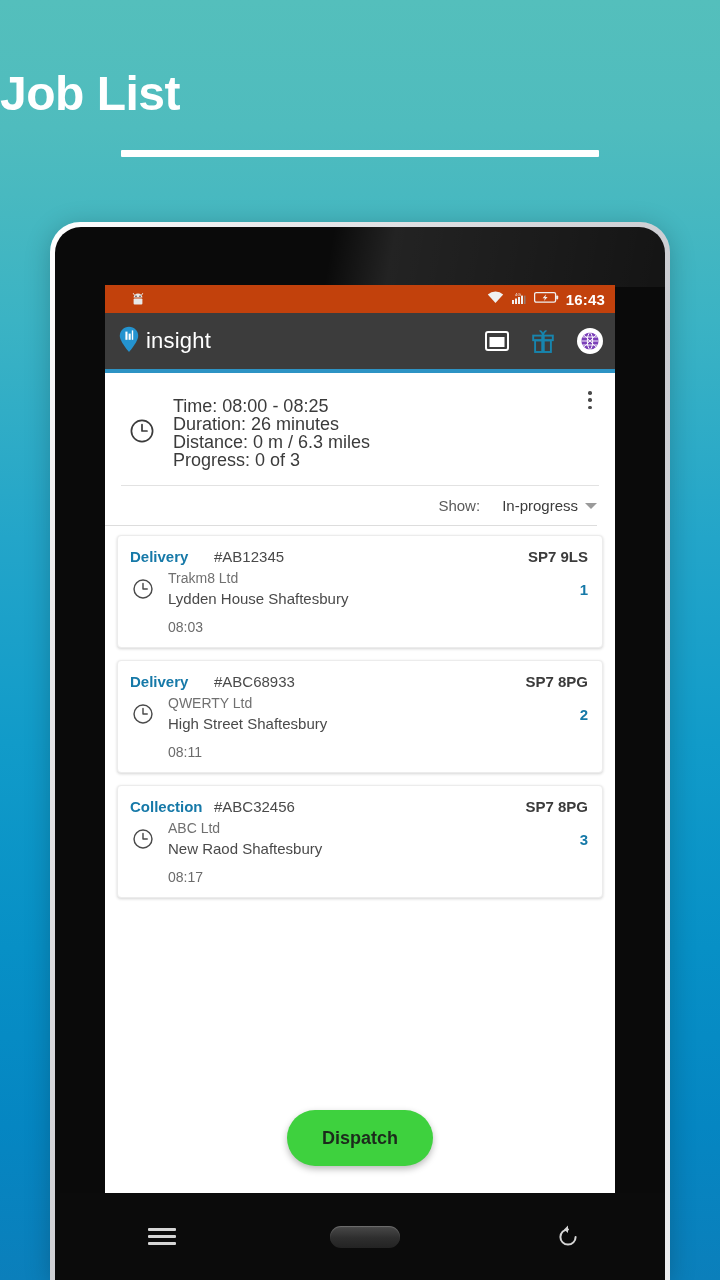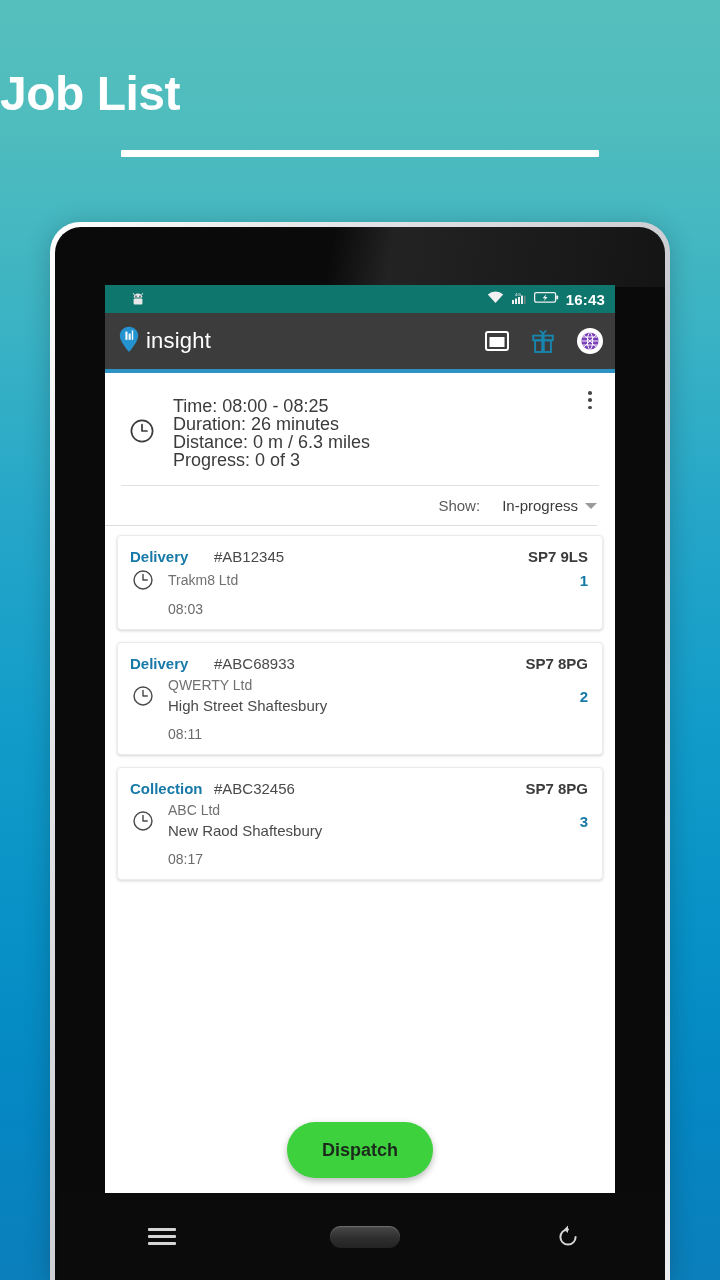--- a/index.html
+++ b/index.html
@@ -73,21 +73,21 @@
   .screen {
     position: absolute;
     left: 50px; top: 58px;
     width: 510px; height: 913px;
     background: #ffffff;
     overflow: hidden;
   }
 
   
   .statusbar {
-    height: 28px; background: #0f766e;
+    height: 28px; background: #c2410c;
     display: flex; 
     padding: 0 10px 0 26px;
     color: #f2f2f2;
   }
   .sb-left { display:flex; align-items:center; flex:1; }
   .sb-right { display:flex; align-items:center; gap:7px; }
   .sb-clock { font-size: 15px; font-weight: bold; letter-spacing:0.2px; color:#ffffff; }
   .bot-icon { width:17px; height:15px; position:relative; display:block; }
 
   
@@ -149,21 +149,21 @@
   .job-mid { display:flex; align-items:center; margin-top:4px; }
   .job-mid-icon { width:32px; display:flex; justify-content:flex-start; padding-left:2px; }
   .job-addr { flex:1; padding-left:6px; }
   .job-company { color:#707070; font-size:14px; line-height:19px; }
   .job-street { color:#4a4a4a; font-size:15px; line-height:21px; }
   .job-seq { color:#1679a8; font-size:15px; font-weight:bold; align-self:center; }
   .job-time { color:#6b6b6b; font-size:14px; padding-left:38px; margin-top:10px; }
 
   
   .dispatch-wrap {
-    position:absolute; left:0; bottom:20px; width:100%;
+    position:absolute; left:0; bottom:32px; width:100%;
     display:flex; justify-content:center;
   }
   .dispatch-btn {
     background:#3ed13e;
     color:#1c2a1c;
     font-size:18px; font-weight:bold;
     border:none; border-radius:28px;
     width:146px; height:56px;
     box-shadow: 0 3px 7px rgba(0,0,0,0.28);
     cursor:pointer;
@@ -327,20 +327,21 @@
             </div>
             <div class="job-mid">
               <span class="job-mid-icon">
                 <svg width="22" height="22" viewBox="0 0 26 26">
                   <circle cx="13" cy="13" r="10.6" fill="none" stroke="#4a4a4a" stroke-width="1.7"></circle>
                   <path d="M13 6.6 V13 H18" fill="none" stroke="#4a4a4a" stroke-width="1.7" stroke-linecap="round" stroke-linejoin="round"></path>
                 </svg>
               </span>
               <span class="job-addr">
                 <span class="job-company" style="display:block">Trakm8 Ltd</span>
+                <span class="job-street" style="display:block">Lydden House Shaftesbury</span>
               </span>
               <span class="job-seq">1</span>
             </div>
             <div class="job-time">08:03</div>
           </div>
 
           <div class="job-card">
             <div class="job-top">
               <span class="job-type">Delivery</span>
               <span class="job-ref">#ABC68933</span>

